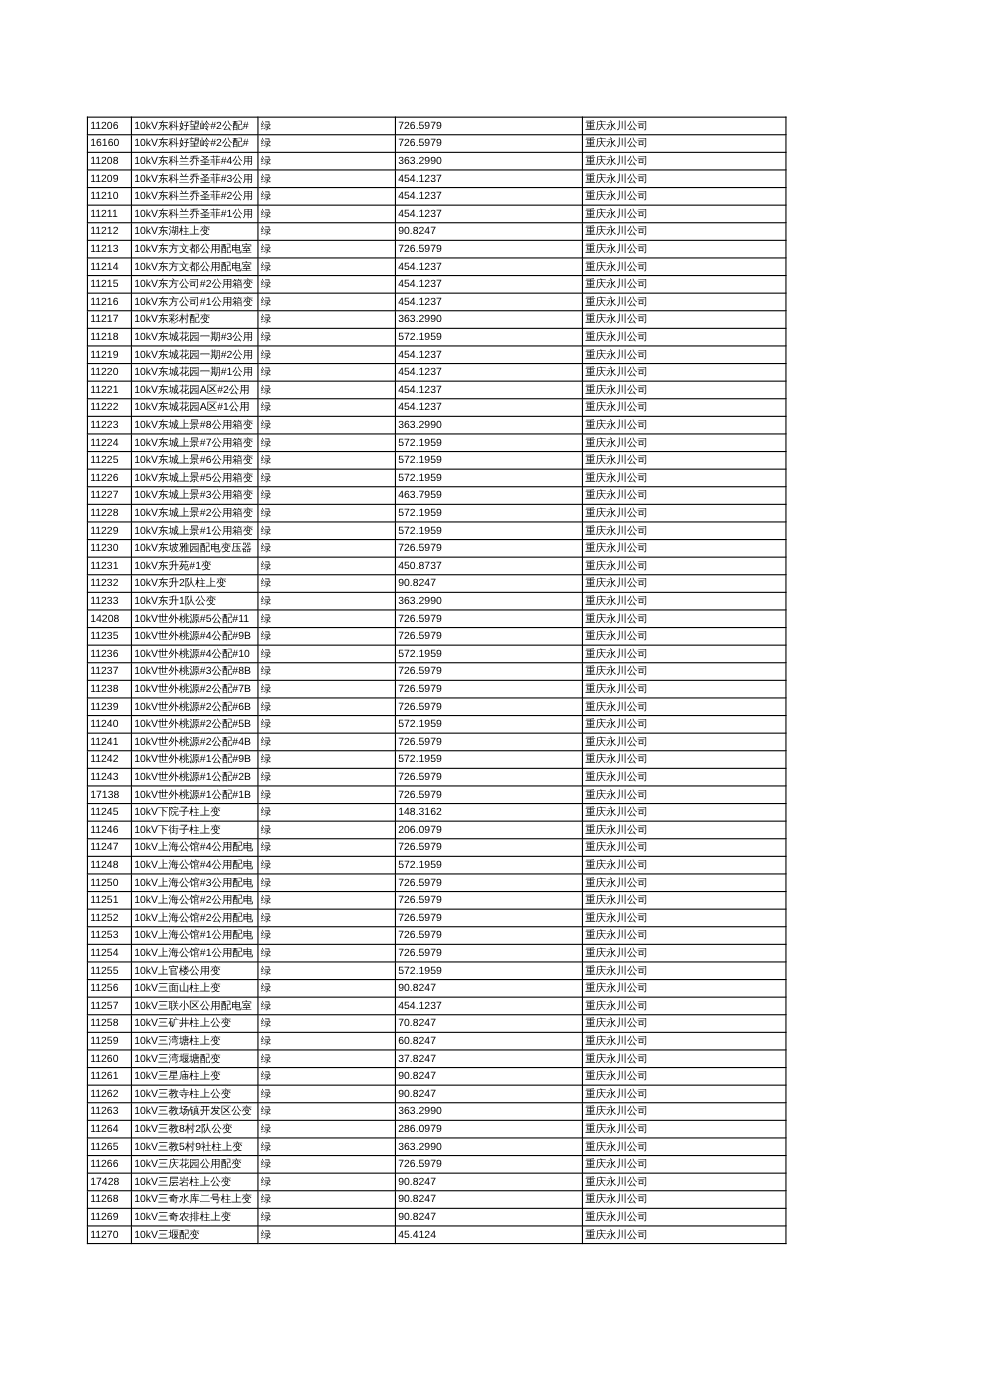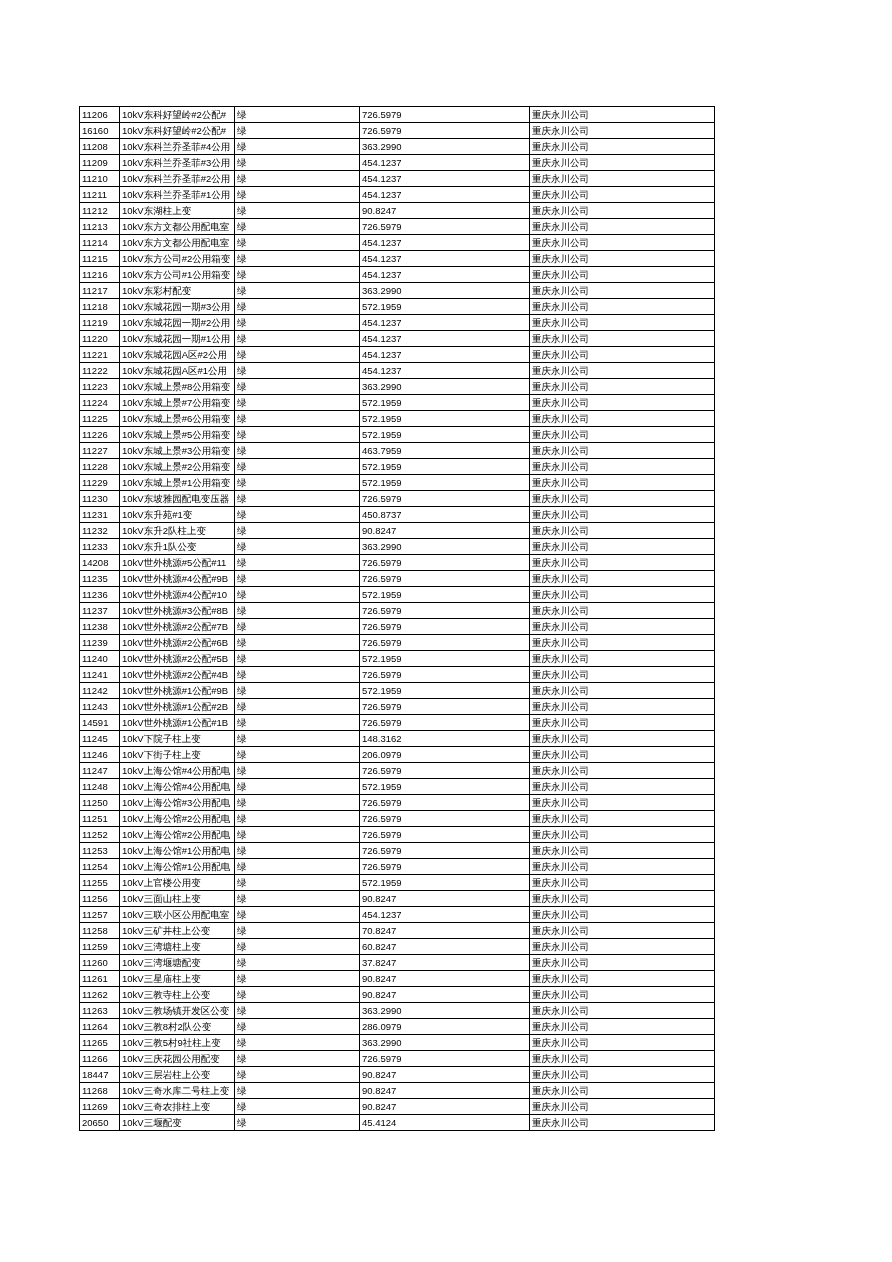--- a/index.html
+++ b/index.html
@@ -330,21 +330,21 @@
             <td class="org">重庆永川公司</td>
           </tr>
           <tr>
             <td class="id">11243</td>
             <td class="name">10kV世外桃源#1公配#2B</td>
             <td class="level">绿</td>
             <td class="value">726.5979</td>
             <td class="org">重庆永川公司</td>
           </tr>
           <tr>
-            <td class="id">14591</td>
+            <td class="id">17138</td>
             <td class="name">10kV世外桃源#1公配#1B</td>
             <td class="level">绿</td>
             <td class="value">726.5979</td>
             <td class="org">重庆永川公司</td>
           </tr>
           <tr>
             <td class="id">11245</td>
             <td class="name">10kV下院子柱上变</td>
             <td class="level">绿</td>
             <td class="value">148.3162</td>
@@ -484,42 +484,42 @@
             <td class="org">重庆永川公司</td>
           </tr>
           <tr>
             <td class="id">11266</td>
             <td class="name">10kV三庆花园公用配变</td>
             <td class="level">绿</td>
             <td class="value">726.5979</td>
             <td class="org">重庆永川公司</td>
           </tr>
           <tr>
-            <td class="id">18447</td>
+            <td class="id">17428</td>
             <td class="name">10kV三层岩柱上公变</td>
             <td class="level">绿</td>
             <td class="value">90.8247</td>
             <td class="org">重庆永川公司</td>
           </tr>
           <tr>
             <td class="id">11268</td>
             <td class="name">10kV三奇水库二号柱上变</td>
             <td class="level">绿</td>
             <td class="value">90.8247</td>
             <td class="org">重庆永川公司</td>
           </tr>
           <tr>
             <td class="id">11269</td>
             <td class="name">10kV三奇农排柱上变</td>
             <td class="level">绿</td>
             <td class="value">90.8247</td>
             <td class="org">重庆永川公司</td>
           </tr>
           <tr>
-            <td class="id">20650</td>
+            <td class="id">11270</td>
             <td class="name">10kV三堰配变</td>
             <td class="level">绿</td>
             <td class="value">45.4124</td>
             <td class="org">重庆永川公司</td>
           </tr>
         </tbody>
     </table>
   </div>
 </div>
 

